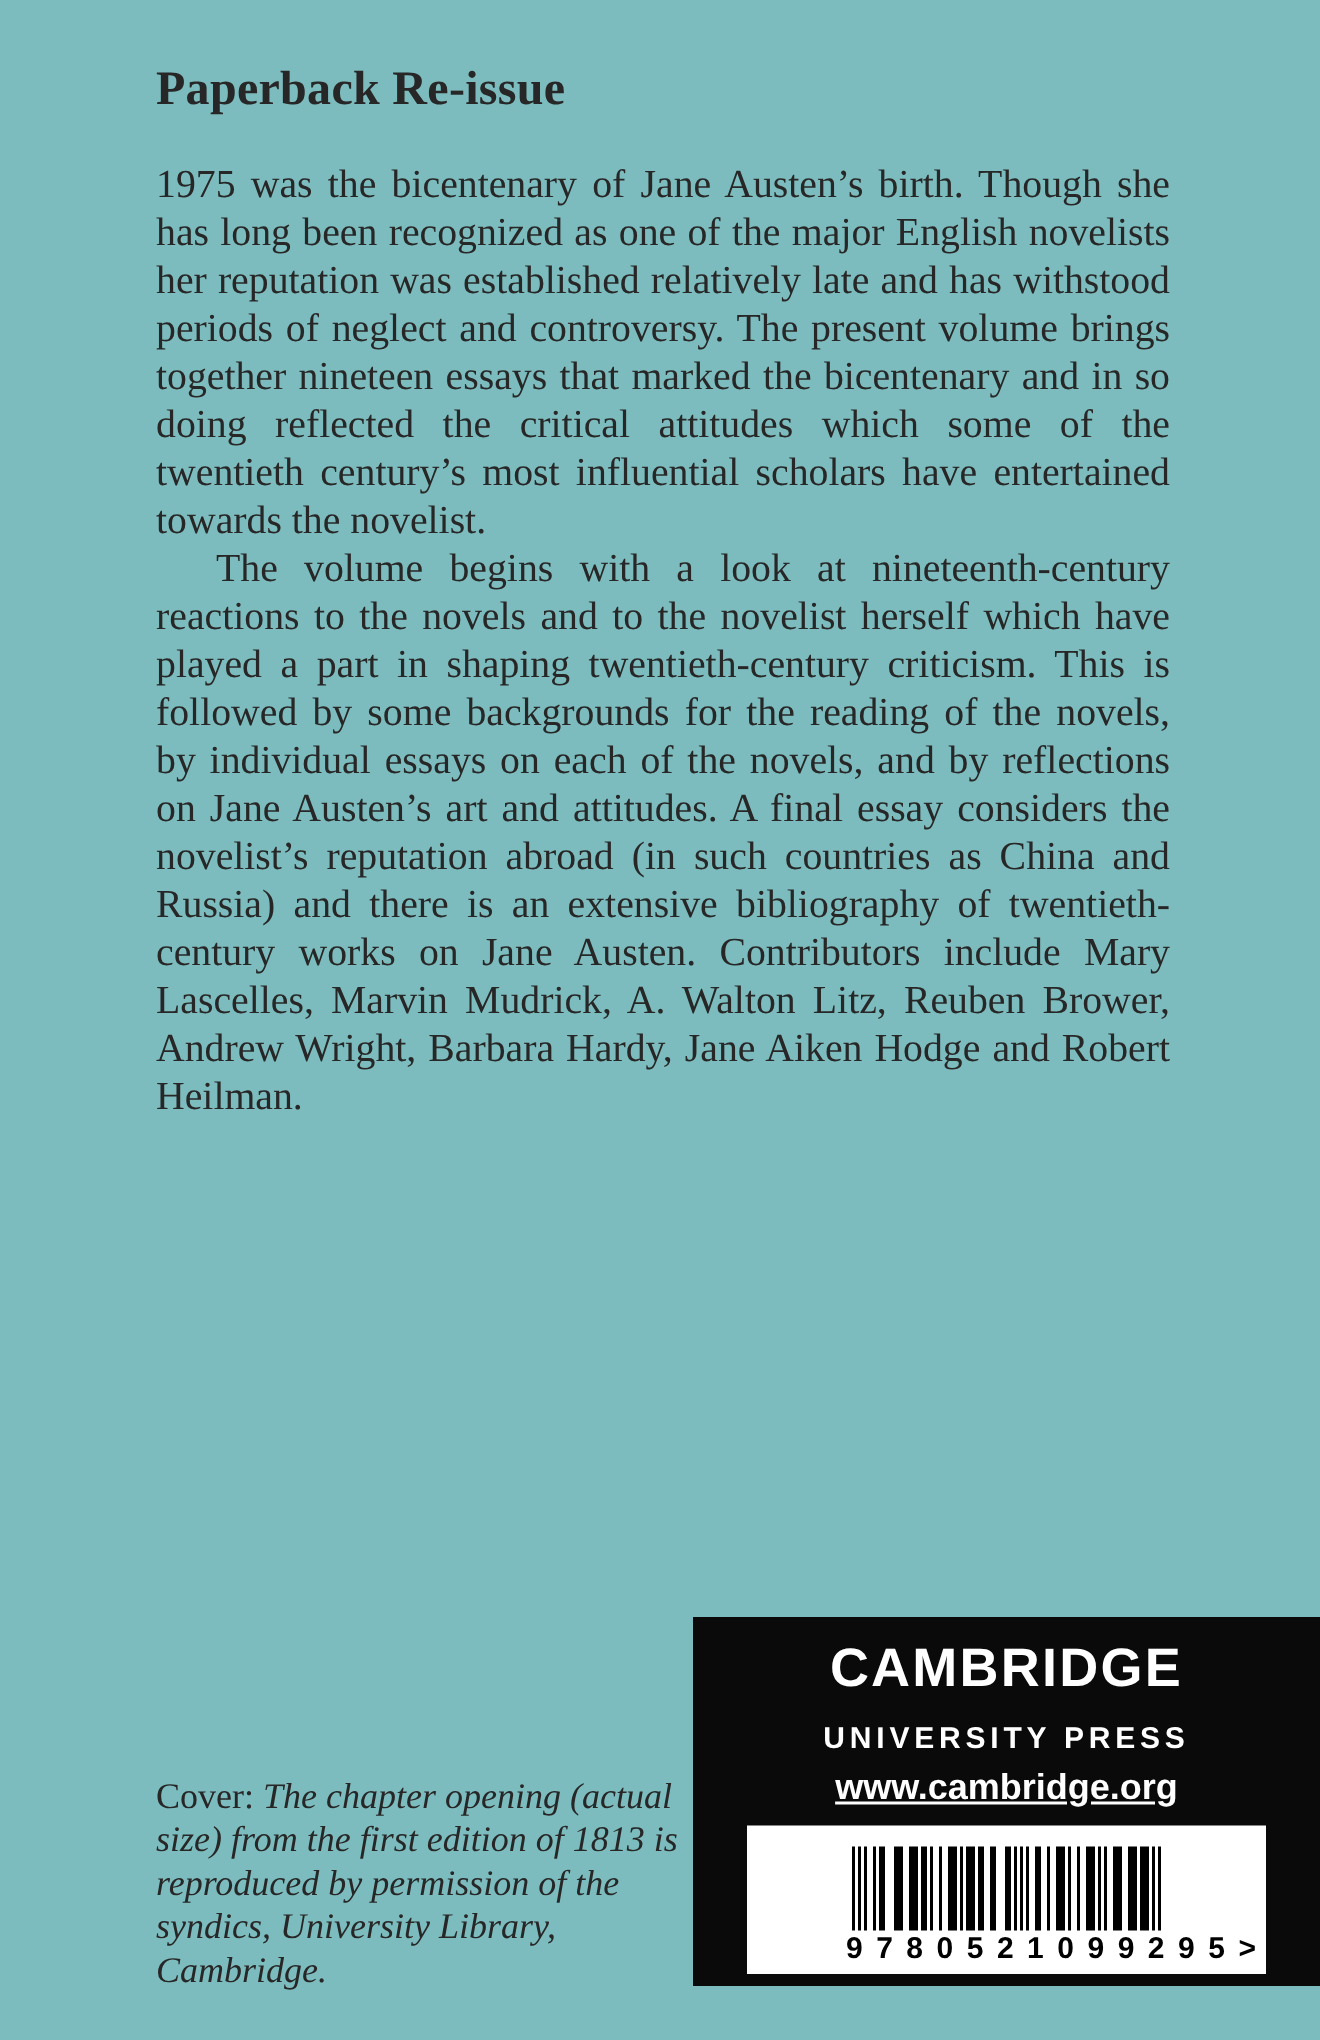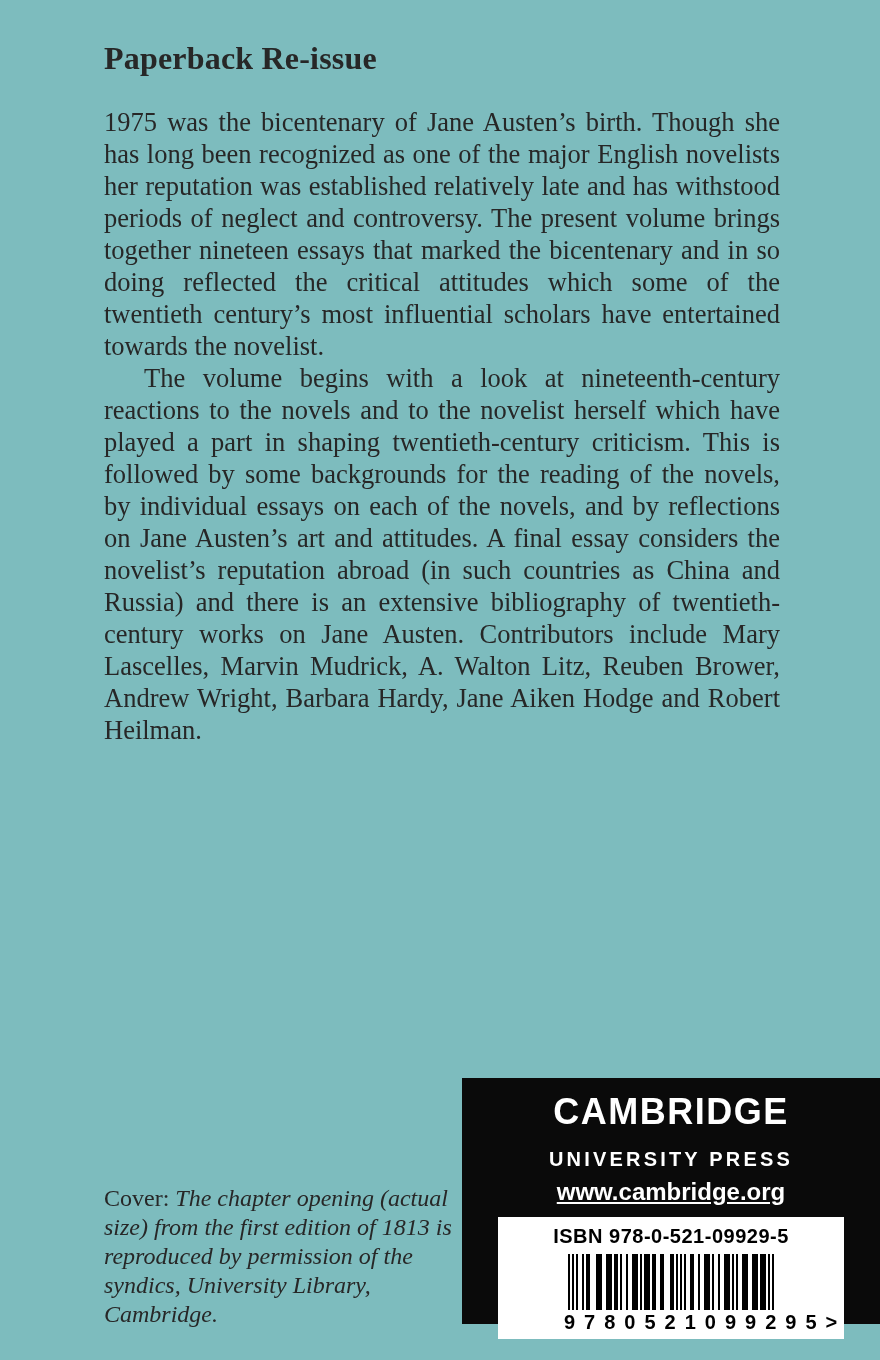--- a/index.html
+++ b/index.html
@@ -76,21 +76,20 @@
   </aside>
 
   <div class="publisher-panel">
     <div class="publisher-logo">
       <div class="publisher-name">CAMBRIDGE</div>
       <div class="publisher-subtitle">UNIVERSITY PRESS</div>
       <div class="publisher-website">www.cambridge.org</div>
     </div>
 
     <div class="isbn-panel">
-      <div class="isbn-label">ISBN 978-0-521-09929-5</div>
       <div class="barcode-bars">
           <span class="bar" style="width:2px"></span>
           <span class="sp" style="width:2px"></span>
           <span class="bar" style="width:2px"></span>
           <span class="sp" style="width:2px"></span>
           <span class="bar" style="width:2px"></span>
           <span class="sp" style="width:4px"></span>
           <span class="bar" style="width:2px"></span>
           <span class="sp" style="width:2px"></span>
           <span class="bar" style="width:4px"></span>

